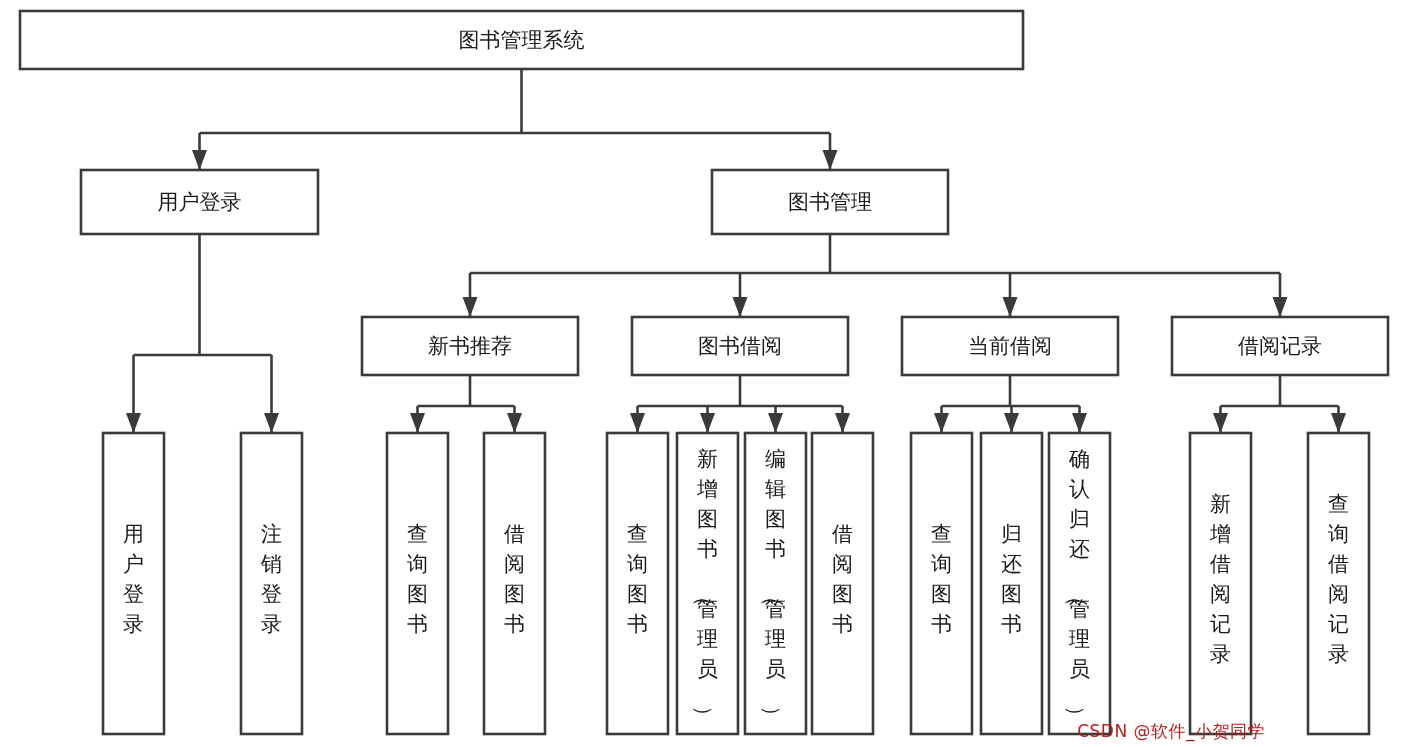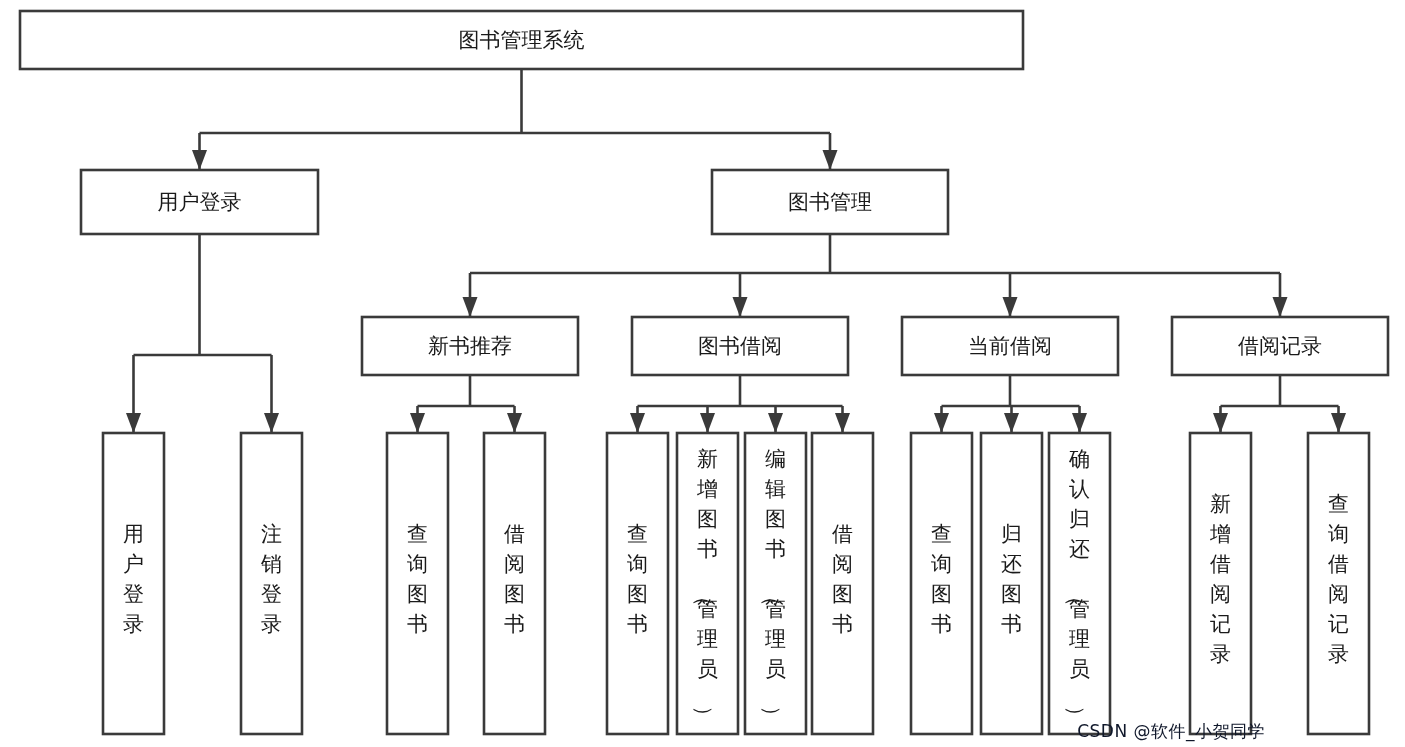--- a/index.html
+++ b/index.html
@@ -55,21 +55,21 @@
     font-size: 21px;
     fill: #1a1a1a;
     text-anchor: middle;
   }
   .watermark-text {
     position: absolute;
     right: 8px;
     bottom: 4px;
     font-family: "DejaVu Sans", "Liberation Sans", sans-serif;
     font-size: 17px;
-    color: #0f172a;
+    color: #b91c1c;
     letter-spacing: 0.5px;
     white-space: nowrap;
     user-select: none;
   }
 </style>
 </head>
 <body>
 
 <div id="diagram-root">
   <svg class="diagram-canvas" viewBox="0 0 1405 747">

